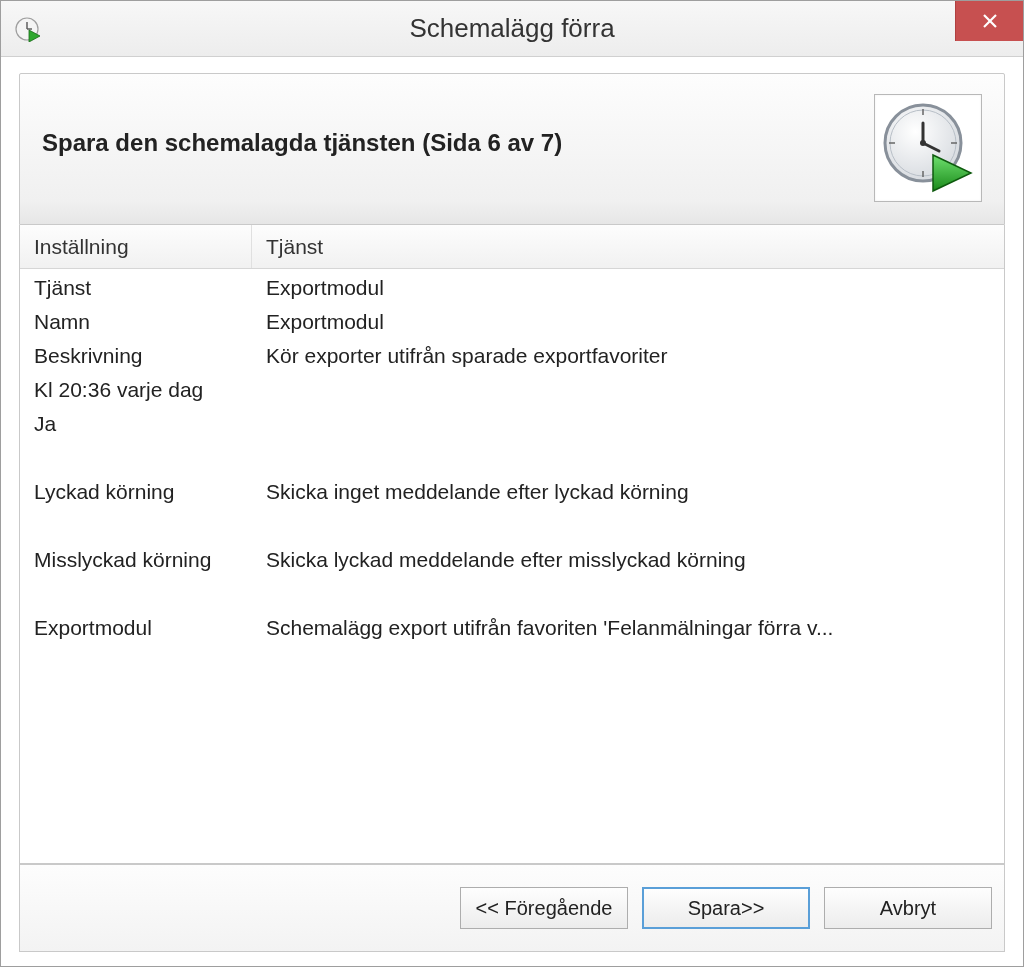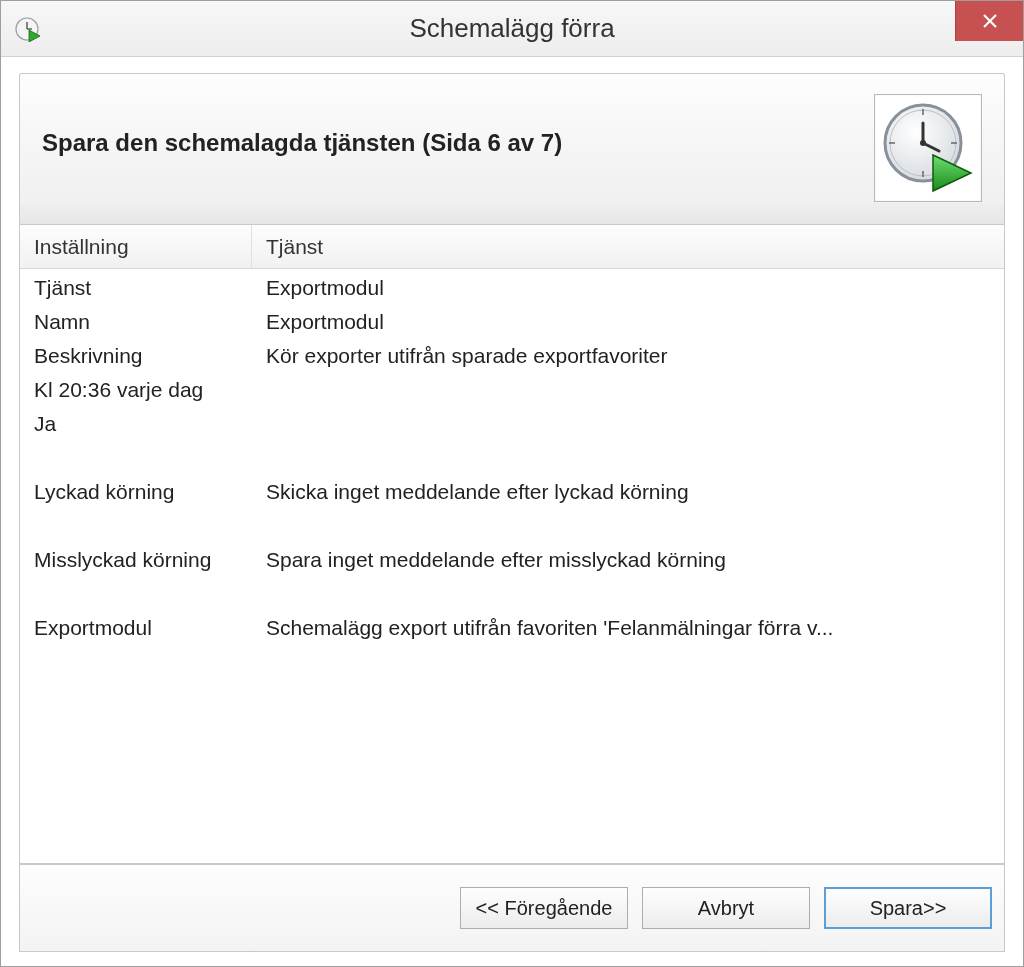--- a/index.html
+++ b/index.html
@@ -264,29 +264,29 @@
             <div class="td col-value">Ja</div>
           </div>
           <div class="row spacer"></div>
           <div class="row">
             <div class="td col-setting">Lyckad körning</div>
             <div class="td col-value">Skicka inget meddelande efter lyckad körning</div>
           </div>
           <div class="row spacer"></div>
           <div class="row">
             <div class="td col-setting">Misslyckad körning</div>
-            <div class="td col-value">Spara inget meddelande efter misslyckad körning</div>
+            <div class="td col-value">Skicka lyckad meddelande efter misslyckad körning</div>
           </div>
           <div class="row spacer"></div>
           <div class="row">
             <div class="td col-setting">Exportmodul</div>
             <div class="td col-value">Schemalägg export utifrån favoriten 'Felanmälningar förra v...</div>
           </div>
         </div>
     </div>
 
     <div class="footer">
       <button class="btn">&lt;&lt; Föregående</button>
+      <button class="btn default">Spara&gt;&gt;</button>
       <button class="btn">Avbryt</button>
-      <button class="btn default">Spara&gt;&gt;</button>
     </div>
   </div>
 </div>
 
 </body></html>

